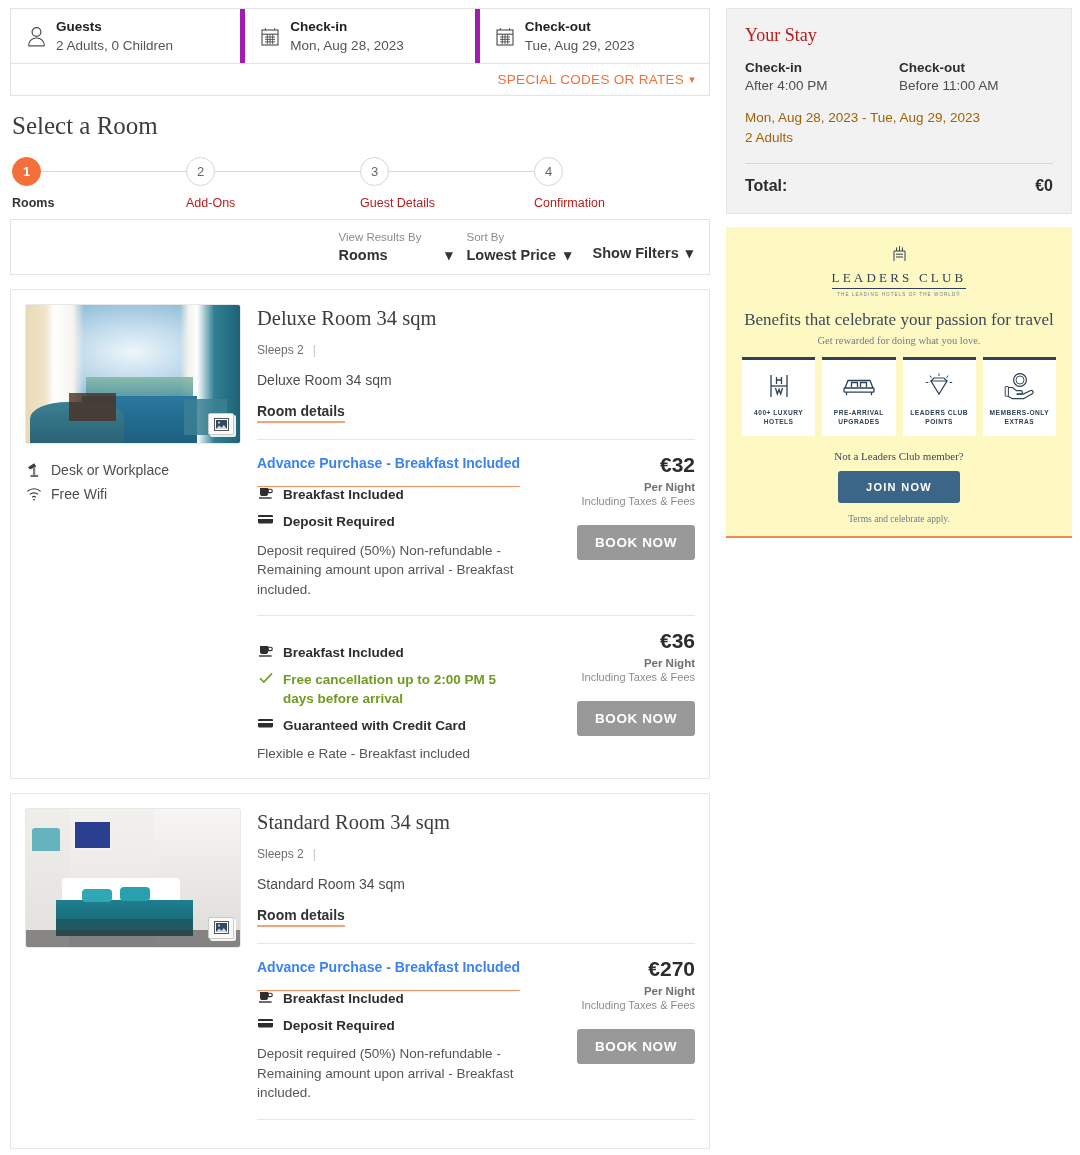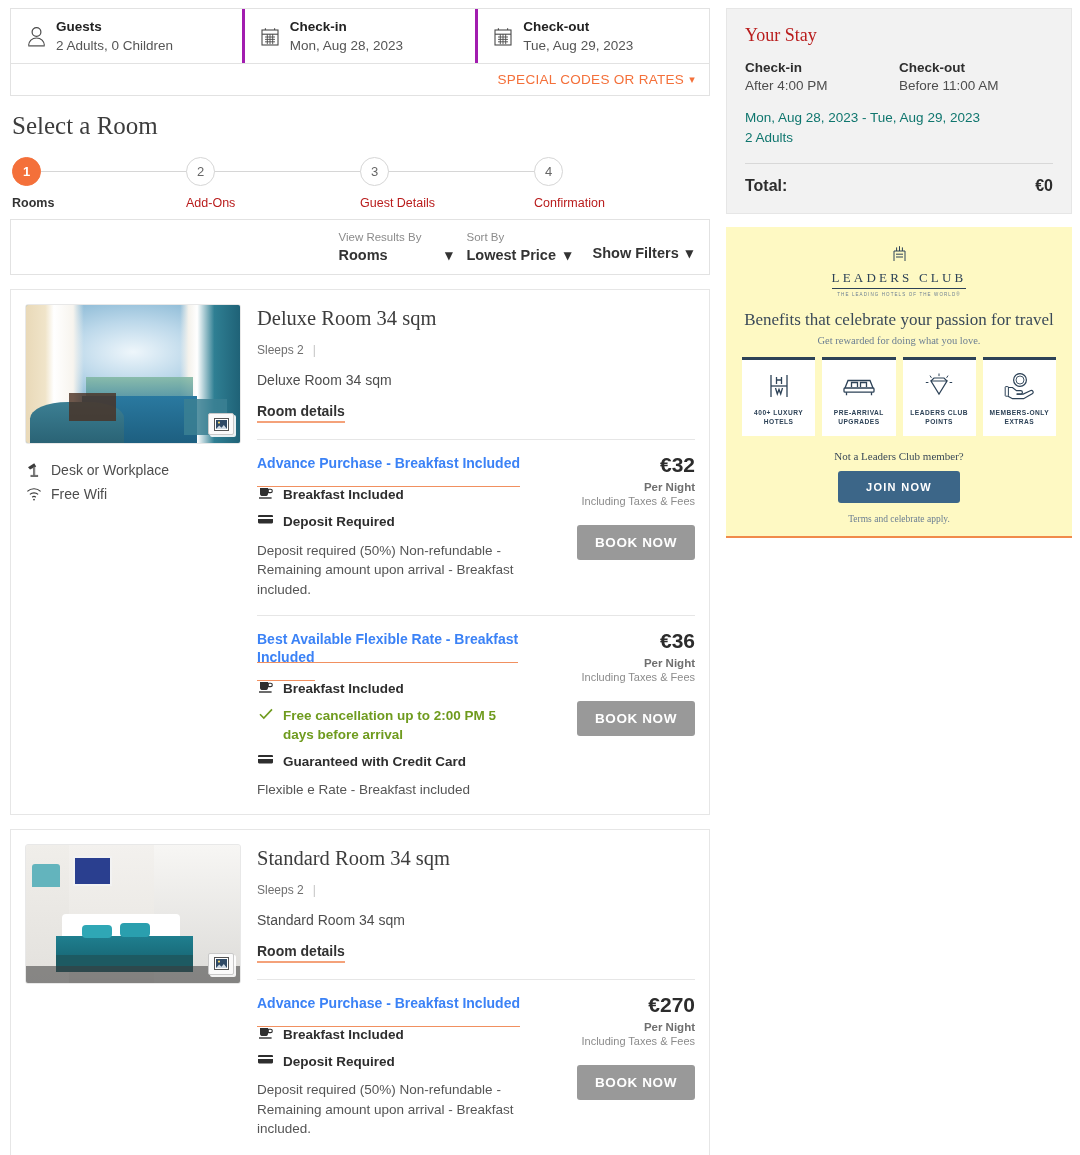--- a/index.html
+++ b/index.html
@@ -21,21 +21,21 @@
 
   
   .search-bar {
     border: 1px solid #e2e2e2; background: #fff;
     display: flex; flex-direction: column;
   }
   .search-row { display: flex; }
   .search-cell {
     flex: 1 1 0; display: flex; align-items: center; gap: 9px;
     padding: 9px 12px 9px 14px; min-height: 44px;
-    border-right: 3px solid #a21caf;
+    border-right: 5px solid #a21caf;
   }
   .search-cell:last-child { border-right: none; }
   .sc-text { line-height: 1.3; }
   .sc-label { font-size: 13.5px; font-weight: bold; color: #222; }
   .sc-value { font-size: 13.5px; color: #555; margin-top: 1px; }
   .sc-icon { color: #4a4a4a; flex: 0 0 auto; width: 22px; height: 24px; display:flex; align-items:center; justify-content:center;}
   .special-row {
     border-top: 1px solid #e2e2e2;
     display: flex; justify-content: flex-end; align-items: center;
     padding: 8px 14px; min-height: 32px;
@@ -164,21 +164,21 @@
     background: #f2f2f2; border: 1px solid #e6e6e6; padding: 16px 18px 18px 18px;
   }
   .ys-title {
     font-family: "Liberation Serif", serif; font-size: 18px;
     color: #b91c1c; margin: 0 0 14px 0; font-weight: normal;
   }
   .ys-cols { display: flex; }
   .ys-col { flex: 1 1 0; }
   .ys-h { font-size: 13.5px; font-weight: bold; color: #2e2e2e; }
   .ys-v { font-size: 13.5px; color: #4d4d4d; margin-top: 3px; }
-  .ys-dates { font-size: 13.5px; color: #0f766e; margin-top: 15px; line-height: 1.45; }
+  .ys-dates { font-size: 13.5px; color: #a16207; margin-top: 15px; line-height: 1.45; }
   .ys-rule { border-top: 1px solid #d8d8d8; margin: 16px 0 0 0; }
   .ys-total {
     display: flex; justify-content: space-between; align-items: baseline;
     margin-top: 13px; font-size: 16px; font-weight: bold; color: #2c2c2c;
   }
 
   .promo {
     margin-top: 13px; background: #fef9c3; border-bottom: 2px solid #f08a4b;
     padding: 14px 16px 12px 16px; text-align: center;
   }
@@ -412,21 +412,20 @@
             <div class="price">€32</div>
             <div class="per-night">Per Night</div>
             <div class="taxes">Including Taxes &amp; Fees</div>
             <button class="book-btn">BOOK NOW</button>
           </div>
         </div>
 
         
         <div class="rate-block">
           <div class="rate-main">
-            <div><span class="rate-title">Best Available Flexible Rate - Breakfast Included</span></div>
             <div class="rate-feats">
               <div class="feat">
                 <span class="feat-ico">
                   <svg width="14" height="12" viewBox="0 0 14 12" fill="#2e2e2e">
                       <path d="M1 1h8v5.4a2.7 2.7 0 0 1-2.7 2.7H3.7A2.7 2.7 0 0 1 1 6.4z"></path>
                       <path d="M9.3 2.2h2.3a1.7 1.7 0 1 1 0 3.4H9.3z" fill="none" stroke="#2e2e2e" stroke-width="1.1"></path>
                       <rect x="0" y="10.3" width="12.6" height="1.4"></rect>
                     </svg>
                 </span>
                 <span>Breakfast Included</span>

